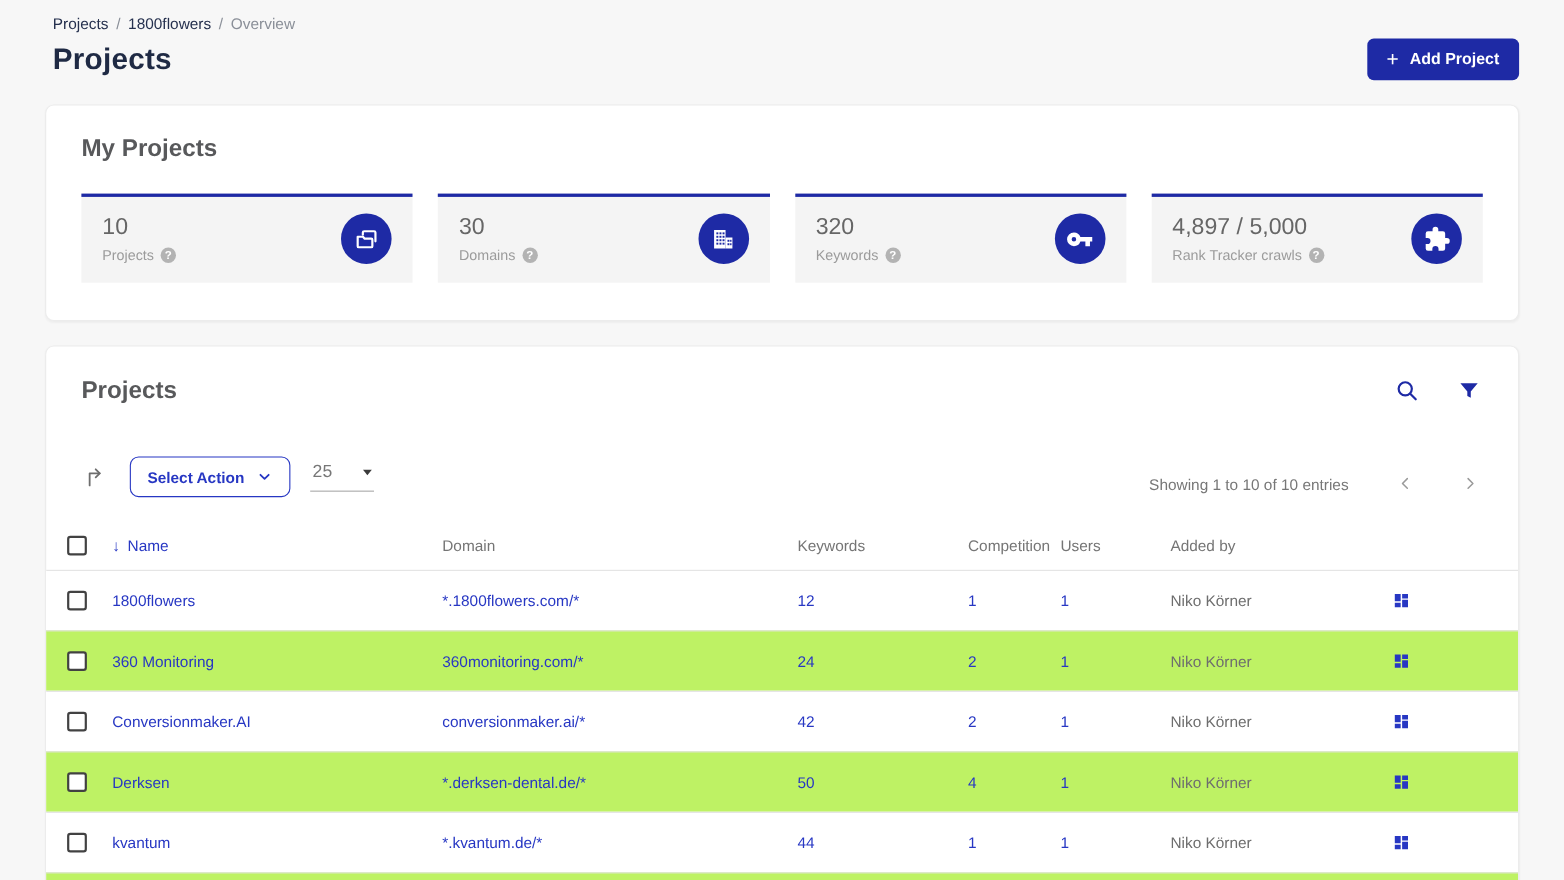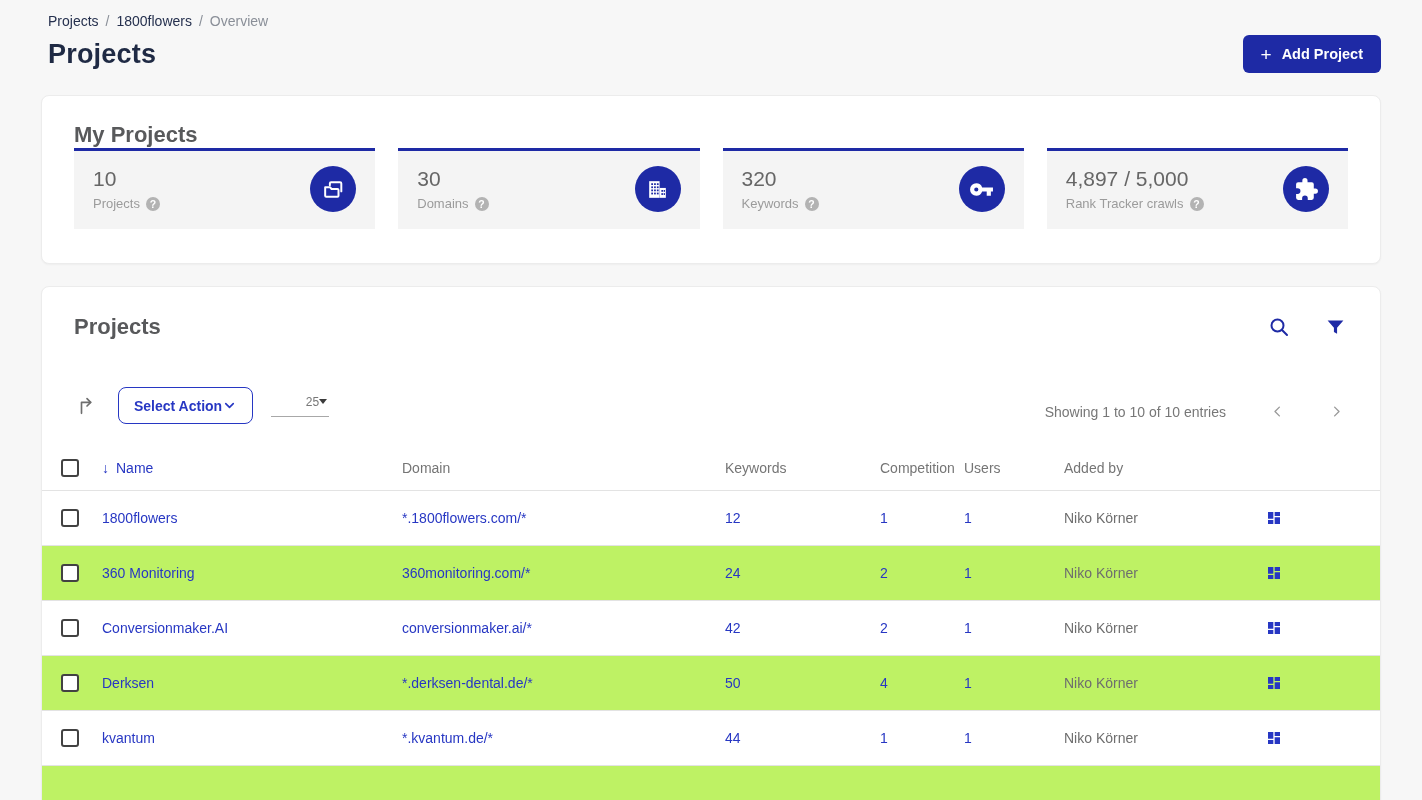--- a/index.html
+++ b/index.html
@@ -59,21 +59,21 @@
     box-shadow: 0 1px 2px rgba(0,0,0,.04);
     margin-top: 22px;
   }
   .card-heading {
     font-size: 22px;
     font-weight: 700;
     color: #58595b;
   }
   
   .card-stats { padding: 26px 32px 34px; }
-  .stats-row { display: flex; gap: 23px; }
+  .stats-row { display: flex; gap: 23px; margin-top: 28px; }
   .stat-tile {
     flex: 1;
     background: #f4f4f4;
     border-top: 3px solid #1e2aa5;
     padding: 15px 19px 17px;
     display: flex;
     justify-content: space-between;
     align-items: center;
   }
   .stat-value { font-size: 21px; color: #666; }
@@ -119,40 +119,41 @@
   .controls-row {
     margin-top: 46px;
     padding: 0 32px;
     display: flex;
     align-items: center;
   }
   .controls-left { display: flex; align-items: center; gap: 18px; }
   .btn-outline {
     display: flex;
     align-items: center;
+    gap: 11px;
     background: #fff;
     border: 1.5px solid #2737c3;
     border-radius: 8px;
     height: 37px;
     padding: 0 15px;
     color: #2737c3;
     font-size: 14px;
     font-weight: 600;
     font-family: "Liberation Sans", sans-serif;
     cursor: pointer;
     justify-content: space-between;
   }
   .page-size-select {
     display: flex;
     align-items: center;
-    justify-content: flex-end;
+    justify-content: space-between;
     width: 58px;
     padding: 0 2px 7px;
     border-bottom: 1px solid #a8a8a8;
-    font-size: 12px;
+    font-size: 16px;
     color: #777;
     cursor: pointer;
   }
   .tri-down {
     width: 0; height: 0;
     border-left: 4.5px solid transparent;
     border-right: 4.5px solid transparent;
     border-top: 5.5px solid #3b3b3b;
   }
   .controls-right { margin-left: auto; display: flex; align-items: center; margin-top: 12px; }

